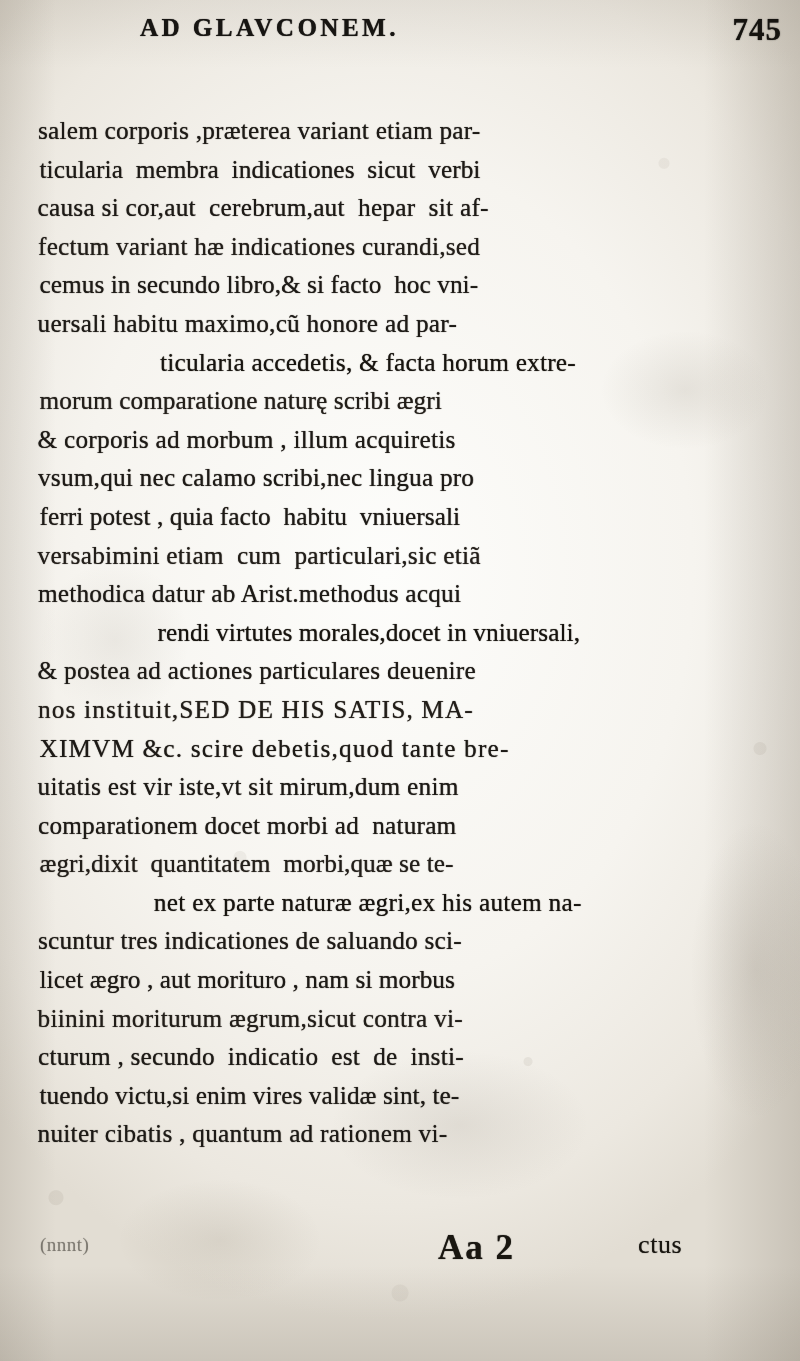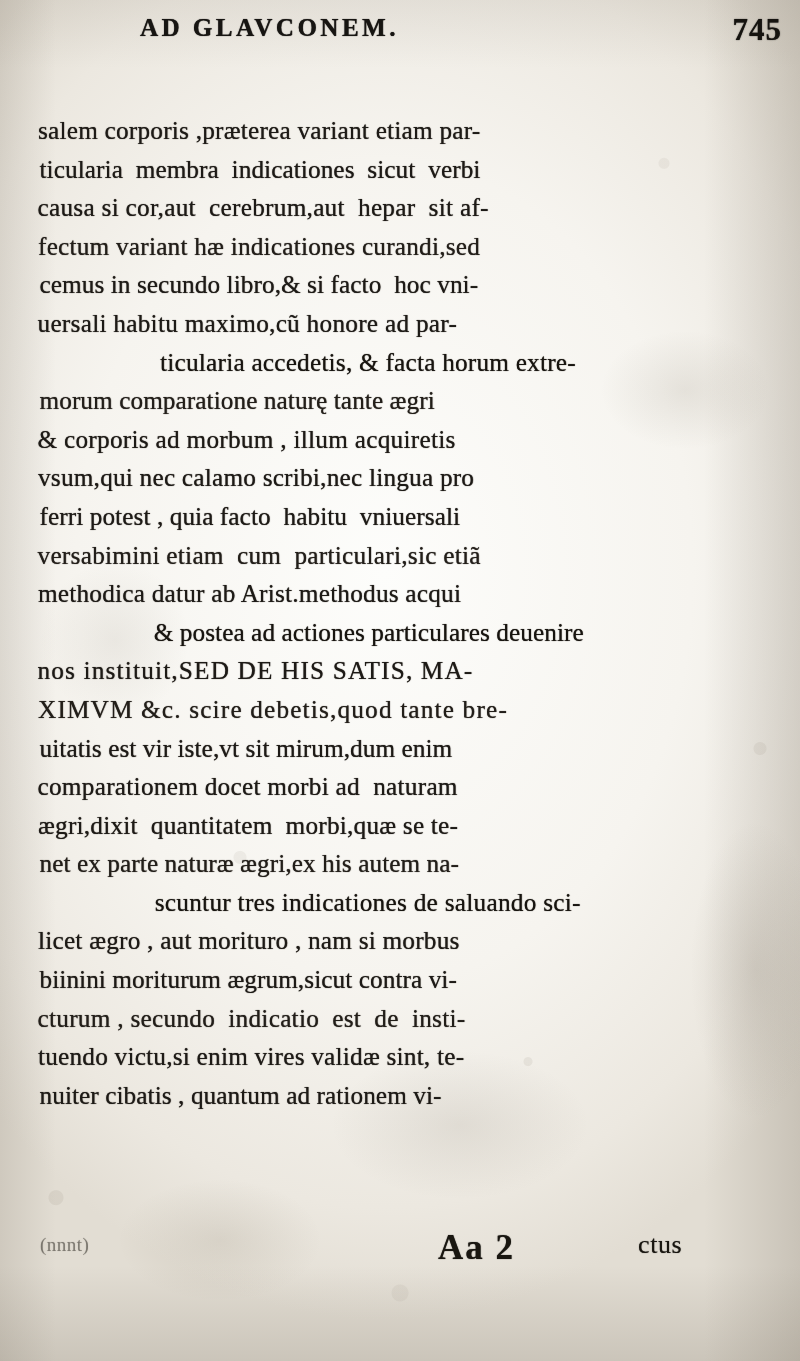--- a/index.html
+++ b/index.html
@@ -189,26 +189,27 @@
     </div>
 
     <div class="text-block">
       <div class="line">salem corporis ,præterea variant etiam par-</div>
       <div class="line">ticularia  membra  indicationes  sicut  verbi</div>
       <div class="line">causa si cor,aut  cerebrum,aut  hepar  sit af-</div>
       <div class="line">fectum variant hæ indicationes curandi,sed</div>
       <div class="line">cemus in secundo libro,&amp; si facto  hoc vni-</div>
       <div class="line">uersali habitu maximo,cũ honore ad par-</div>
       <div class="line">ticularia accedetis, &amp; facta horum extre-</div>
-      <div class="line">morum comparatione naturę tante ægri</div>
+      <div class="line">morum comparatione naturę scribi ægri</div>
       <div class="line">&amp; corporis ad morbum , illum acquiretis</div>
       <div class="line">vsum,qui nec calamo scribi,nec lingua pro</div>
       <div class="line">ferri potest , quia facto  habitu  vniuersali</div>
       <div class="line">versabimini etiam  cum  particulari,sic etiã</div>
       <div class="line">methodica datur ab Arist.methodus acqui</div>
+      <div class="line">rendi virtutes morales,docet in vniuersali,</div>
       <div class="line">&amp; postea ad actiones particulares deuenire</div>
       <div class="line spaced">nos instituit,SED DE HIS SATIS, MA-</div>
       <div class="line spaced">XIMVM &amp;c. scire debetis,quod tante bre-</div>
       <div class="line">uitatis est vir iste,vt sit mirum,dum enim</div>
       <div class="line">comparationem docet morbi ad  naturam</div>
       <div class="line">ægri,dixit  quantitatem  morbi,quæ se te-</div>
       <div class="line">net ex parte naturæ ægri,ex his autem na-</div>
       <div class="line">scuntur tres indicationes de saluando sci-</div>
       <div class="line">licet ægro , aut morituro , nam si morbus</div>
       <div class="line">biinini moriturum ægrum,sicut contra vi-</div>

